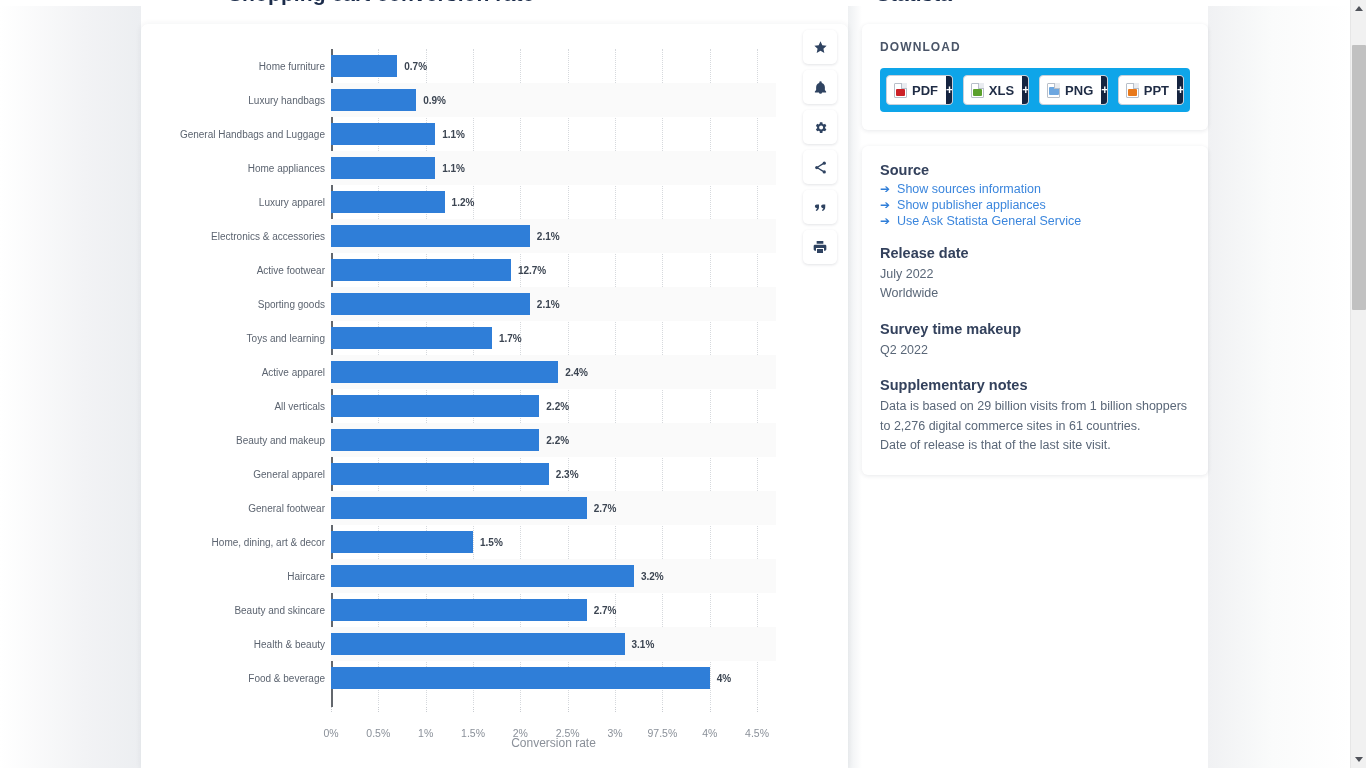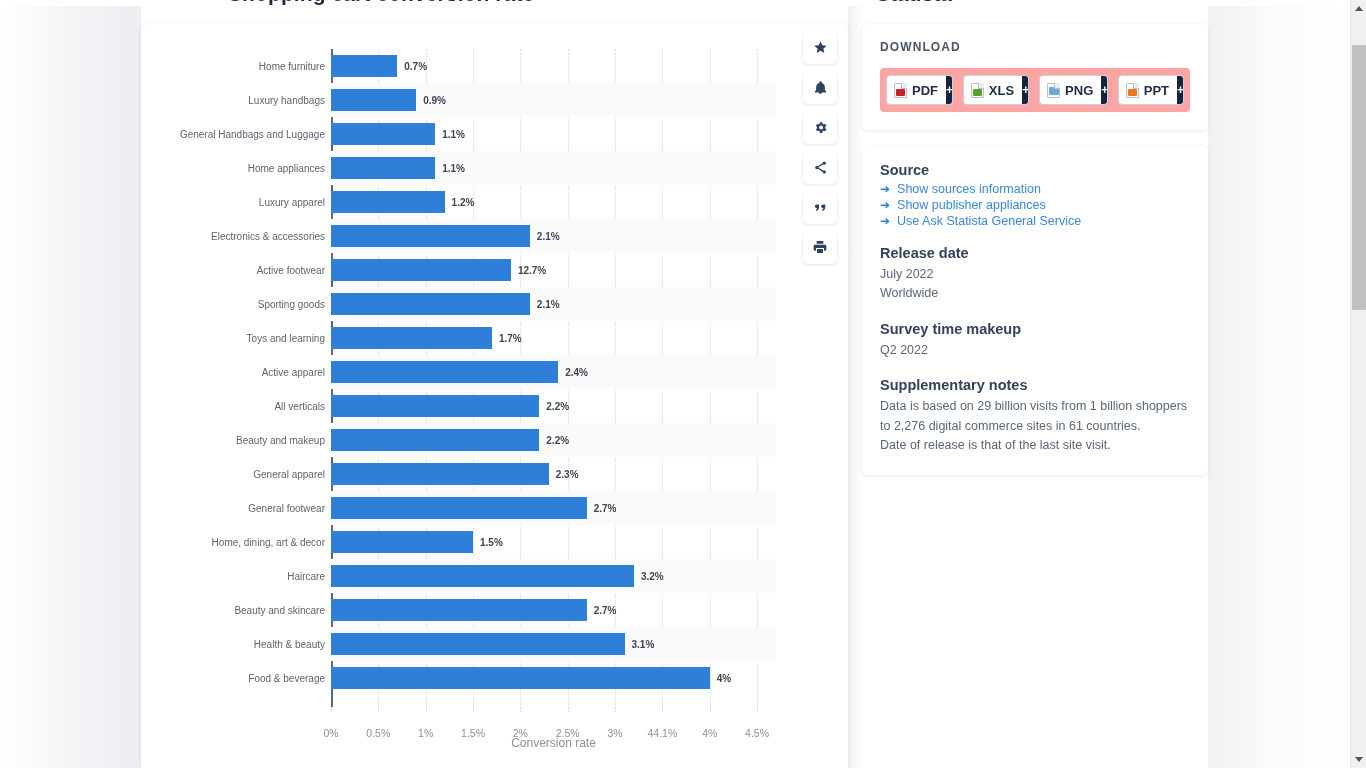--- a/index.html
+++ b/index.html
@@ -144,21 +144,21 @@
     background: #ffffff;
     border-radius: 6px;
     box-shadow: 0 1px 4px rgba(30,40,60,.10);
   }
   .dl-panel { padding: 16px 18px 18px 18px; margin-bottom: 16px; }
   .dl-title {
     font-size: 12px; font-weight: 700; color: #4a5568;
     letter-spacing: 1.1px; margin-bottom: 14px;
   }
   .dl-strip {
-    background: #fca5a5;
+    background: #0ea5e9;
     border-radius: 4px;
     padding: 7px 6px;
     display: flex; gap: 10px; justify-content: flex-end;
   }
   .dl-btn {
     display: flex; align-items: stretch;
     border-radius: 4px;
     overflow: hidden;
     background: #ffffff;
     border: 1px solid #c9d0da;
@@ -379,21 +379,21 @@
           <div class="xtick" style="left: 94.6809px;">1%</div>
           <div class="xtick-mark" style="left: 142.021px;"></div>
           <div class="xtick" style="left: 142.021px;">1.5%</div>
           <div class="xtick-mark" style="left: 189.362px;"></div>
           <div class="xtick" style="left: 189.362px;">2%</div>
           <div class="xtick-mark" style="left: 236.702px;"></div>
           <div class="xtick" style="left: 236.702px;">2.5%</div>
           <div class="xtick-mark" style="left: 284.043px;"></div>
           <div class="xtick" style="left: 284.043px;">3%</div>
           <div class="xtick-mark" style="left: 331.383px;"></div>
-          <div class="xtick" style="left: 331.383px;">44.1%</div>
+          <div class="xtick" style="left: 331.383px;">97.5%</div>
           <div class="xtick-mark" style="left: 378.723px;"></div>
           <div class="xtick" style="left: 378.723px;">4%</div>
           <div class="xtick-mark" style="left: 426.064px;"></div>
           <div class="xtick" style="left: 426.064px;">4.5%</div>
         </div>
       <div class="axis-title">Conversion rate</div>
     </div>
   </div>
 
   <div class="rail" id="rail">

